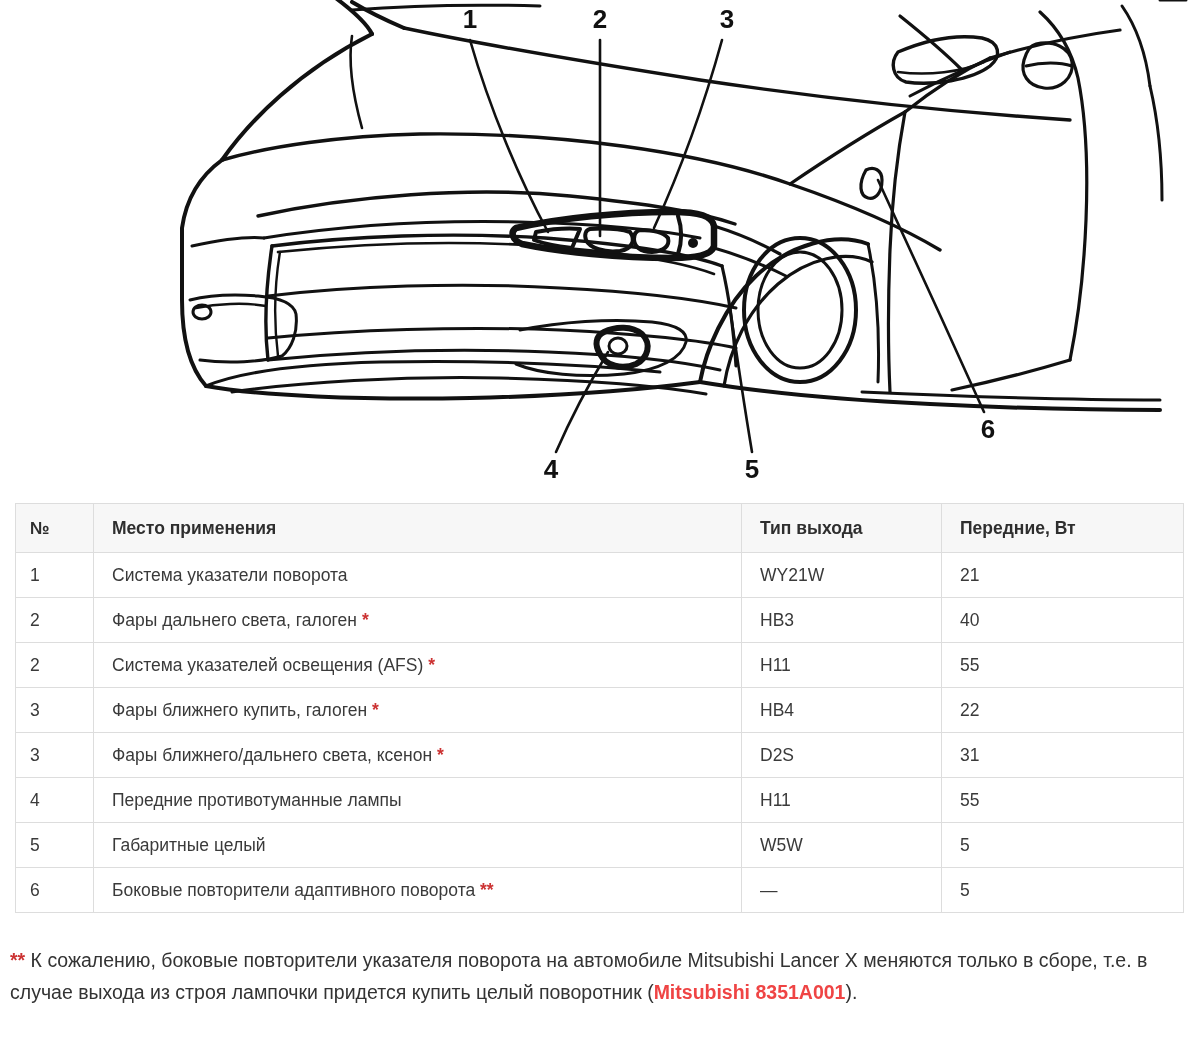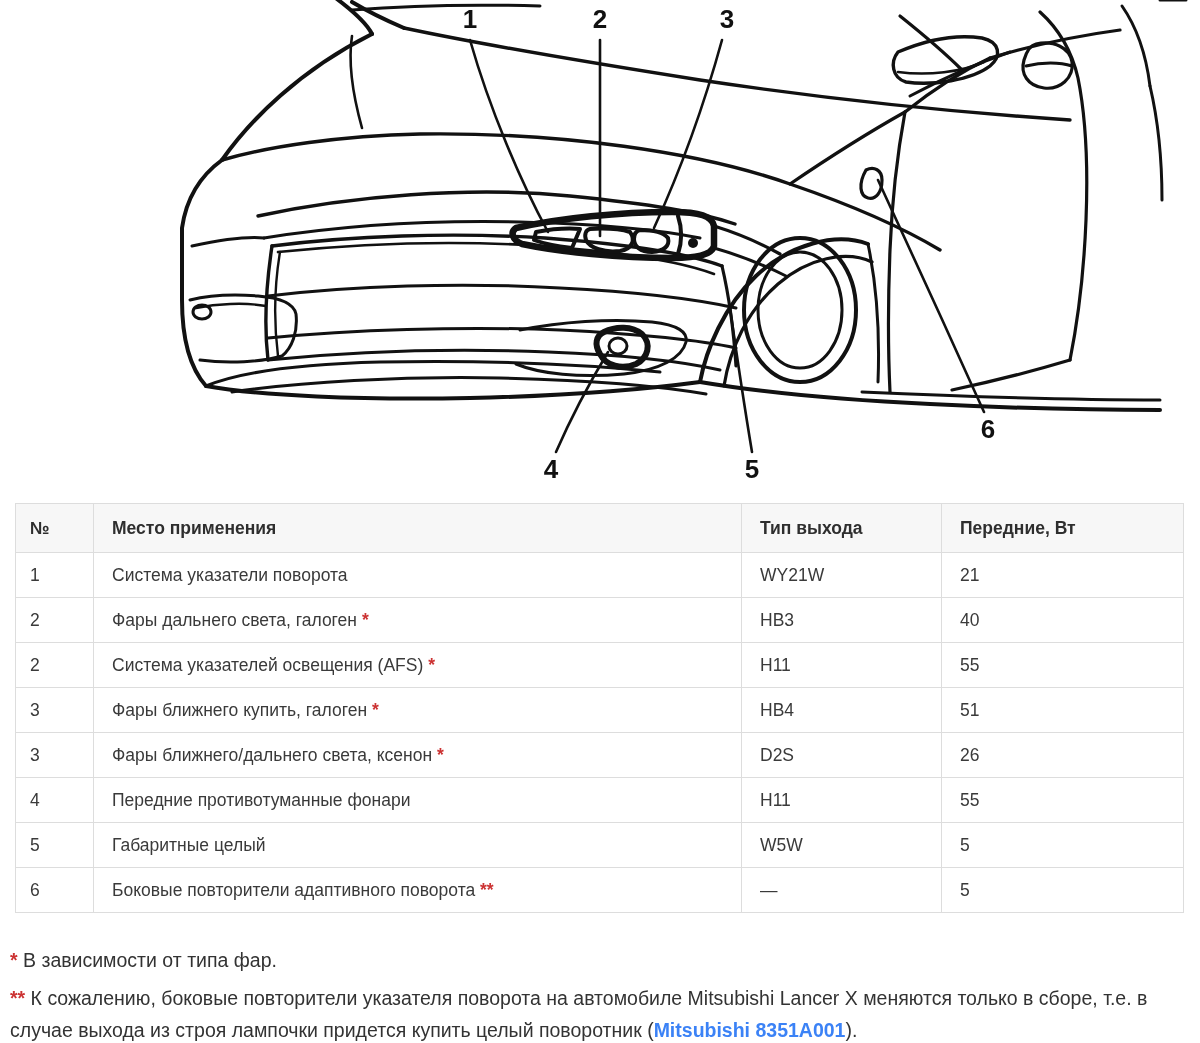--- a/index.html
+++ b/index.html
@@ -93,21 +93,21 @@
     width: 1182px;
     font-size: 19.5px;
     line-height: 32px;
     color: #333333;
   }
   #footnotes .fn-line { margin: 0 0 6px 0; }
   #footnotes .fn-mark {
     color: #cc3333;
     font-weight: bold;
   }
-  #footnotes .fn-bold { font-weight: bold; color: #3b82f6; }
+  #footnotes .fn-bold { font-weight: bold; color: #ef4444; }
 </style>
 </head>
 <body>
 
 <div id="diagram-area">
   <svg id="car-svg" viewBox="0 0 1200 490" xmlns="http://www.w3.org/2000/svg">
     <g fill="none" stroke="#111111" stroke-width="3.2" stroke-linecap="round" stroke-linejoin="round">
 
       <path d="M352 2 C372 14 390 22 404 28" stroke-width="4"></path>
       <path d="M333 -4 C352 10 366 22 372 34" stroke-width="4"></path>
@@ -242,52 +242,48 @@
         <tr>
           <td class="cell-no">2</td>
           <td><span>Система указателей освещения (AFS)</span> <span class="star">*</span></td>
           <td class="dash-cell">H11</td>
           <td>55</td>
         </tr>
         <tr>
           <td class="cell-no">3</td>
           <td><span>Фары ближнего купить, галоген</span> <span class="star">*</span></td>
           <td class="dash-cell">HB4</td>
-          <td>51</td>
+          <td>22</td>
         </tr>
         <tr>
           <td class="cell-no">3</td>
           <td><span>Фары ближнего/дальнего света, ксенон</span> <span class="star">*</span></td>
           <td class="dash-cell">D2S</td>
-          <td>26</td>
+          <td>31</td>
         </tr>
         <tr>
           <td class="cell-no">4</td>
-          <td><span>Передние противотуманные фонари</span></td>
+          <td><span>Передние противотуманные лампы</span></td>
           <td class="dash-cell">H11</td>
           <td>55</td>
         </tr>
         <tr>
           <td class="cell-no">5</td>
           <td><span>Габаритные целый</span></td>
           <td class="dash-cell">W5W</td>
           <td>5</td>
         </tr>
         <tr>
           <td class="cell-no">6</td>
           <td><span>Боковые повторители адаптивного поворота</span> <span class="star">**</span></td>
           <td class="dash-cell">—</td>
           <td>5</td>
         </tr>
       </tbody>
   </table>
 </div>
 
 <div id="footnotes">
-  <p class="fn-line">
-    <span class="fn-mark">*</span>
-    <span>В зависимости от типа фар.</span>
-  </p>
   <p class="fn-line">
     <span class="fn-mark">**</span>
     <span>К сожалению, боковые повторители указателя поворота на автомобиле Mitsubishi Lancer X меняются только в сборе, т.е. в случае выхода из строя лампочки придется купить целый поворотник (</span><span class="fn-bold">Mitsubishi 8351A001</span><span>).</span>
   </p>
 </div>
 
 </body></html>

